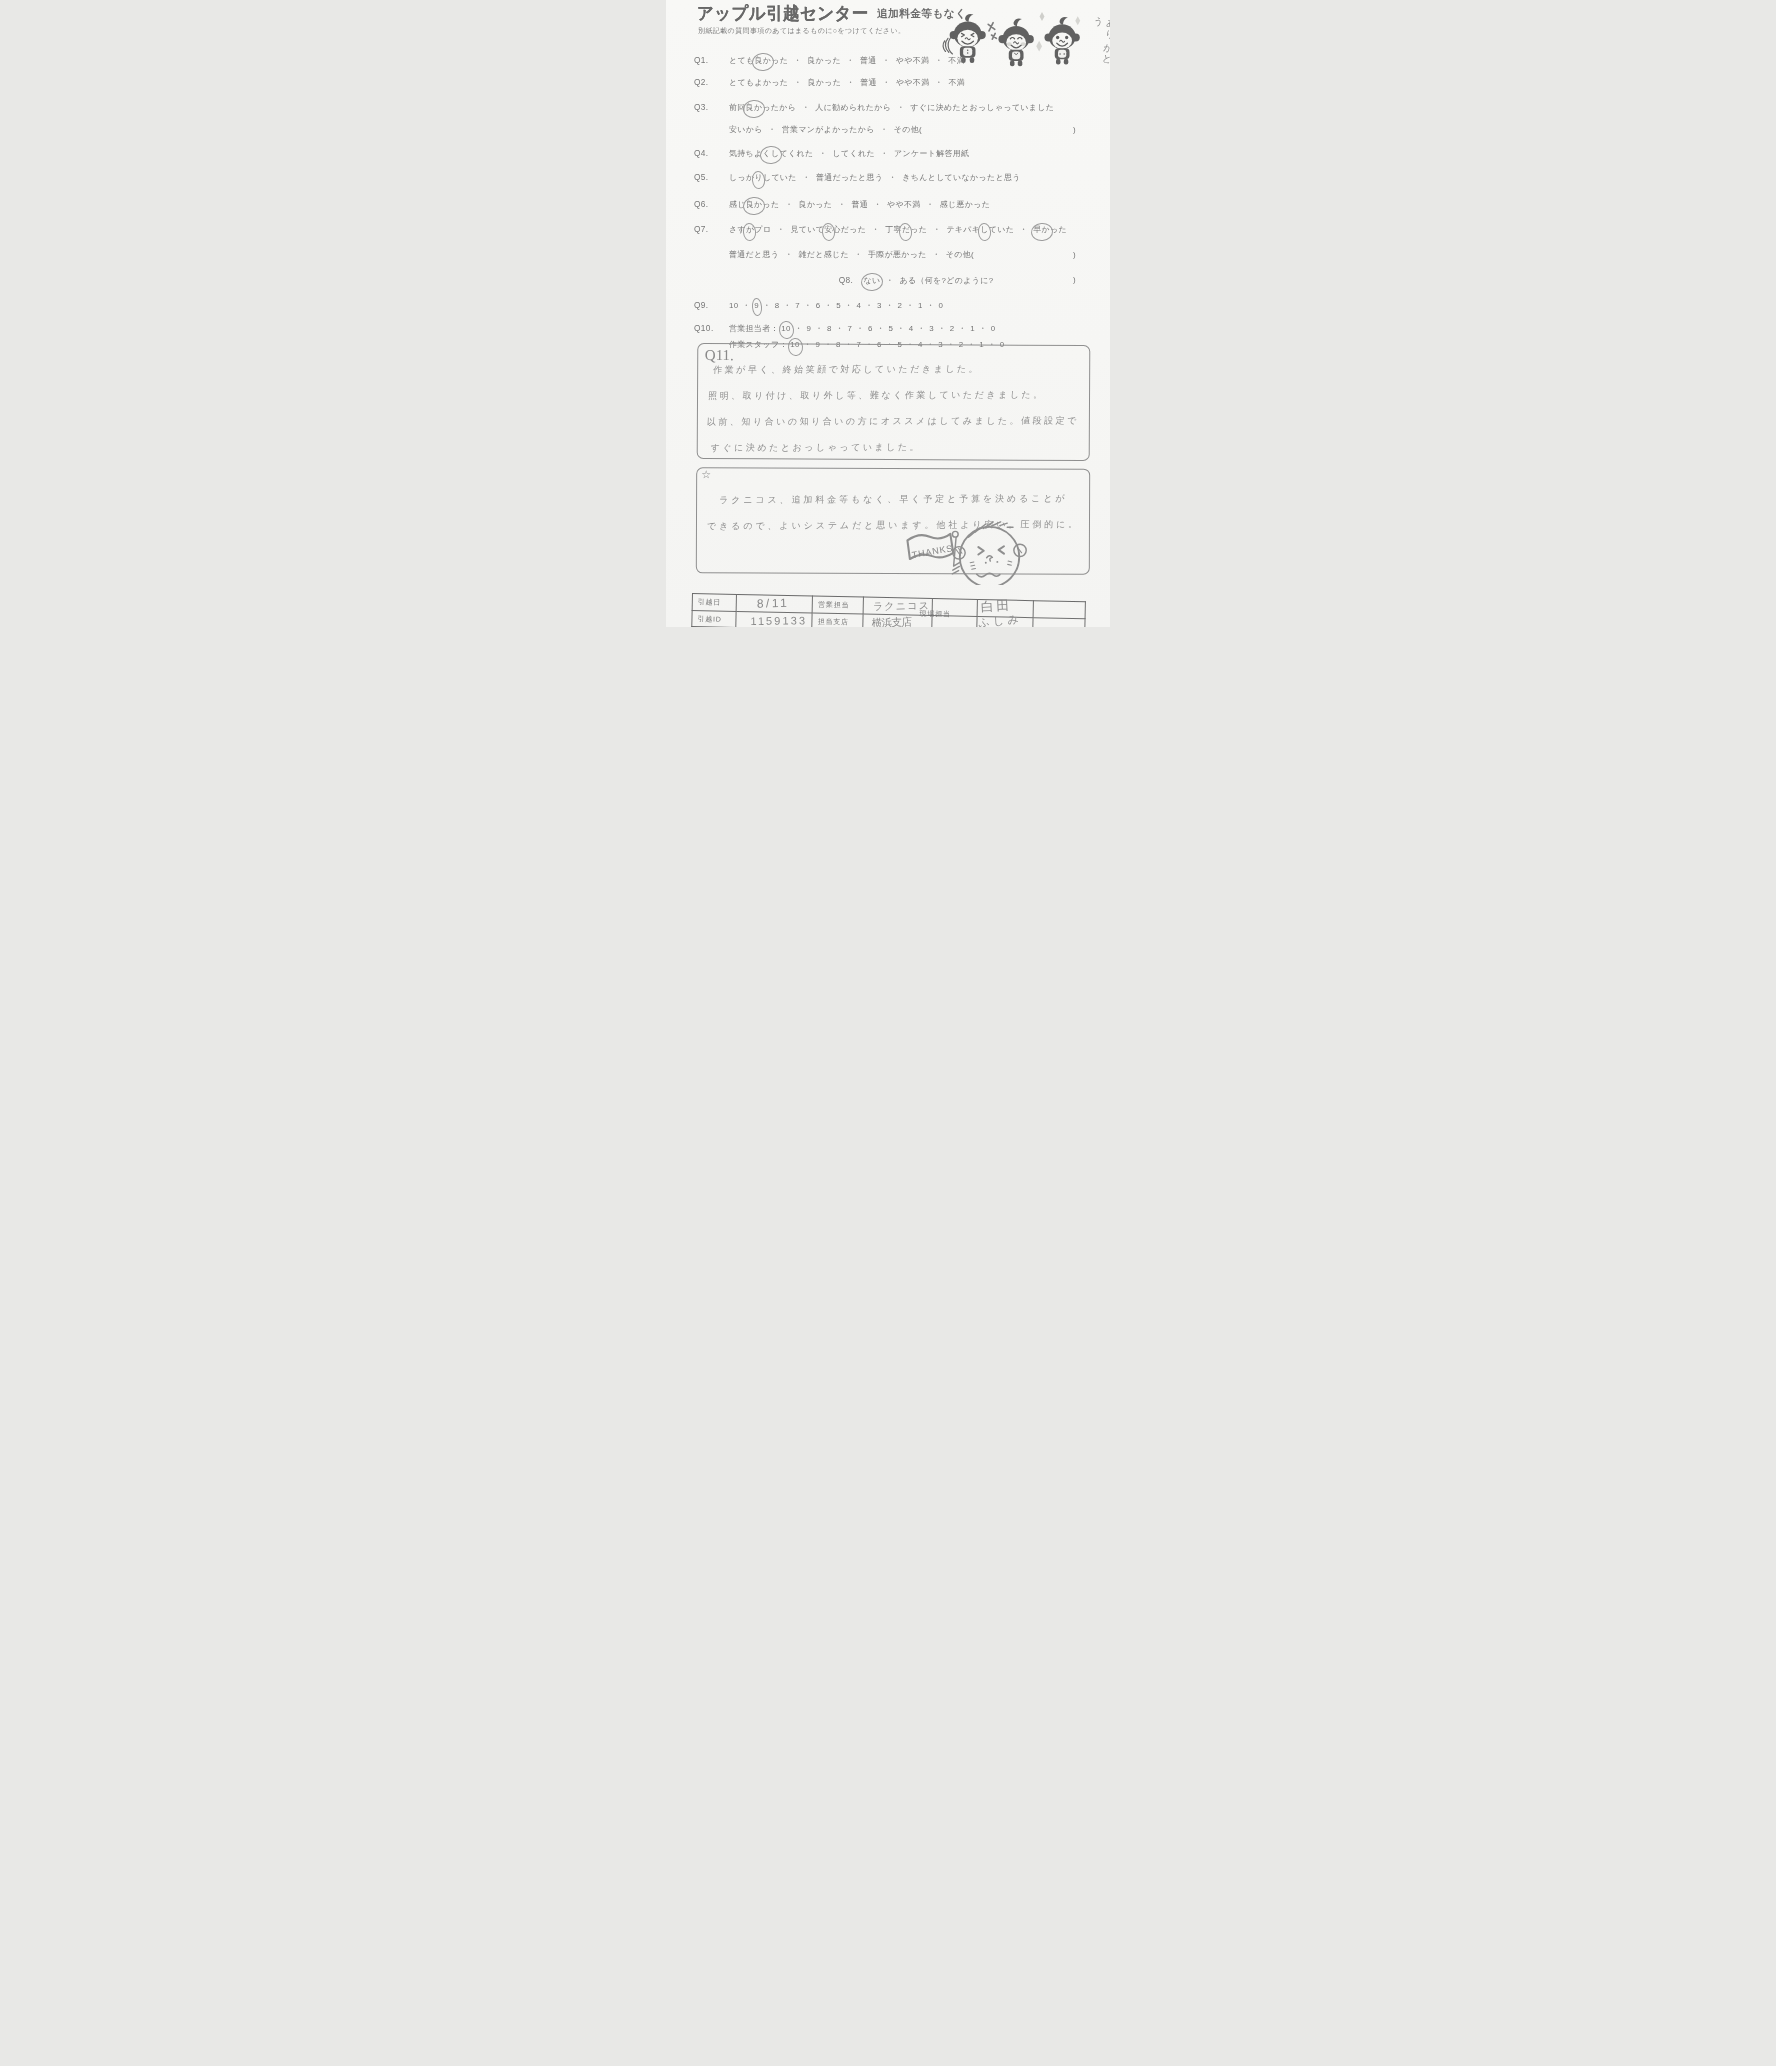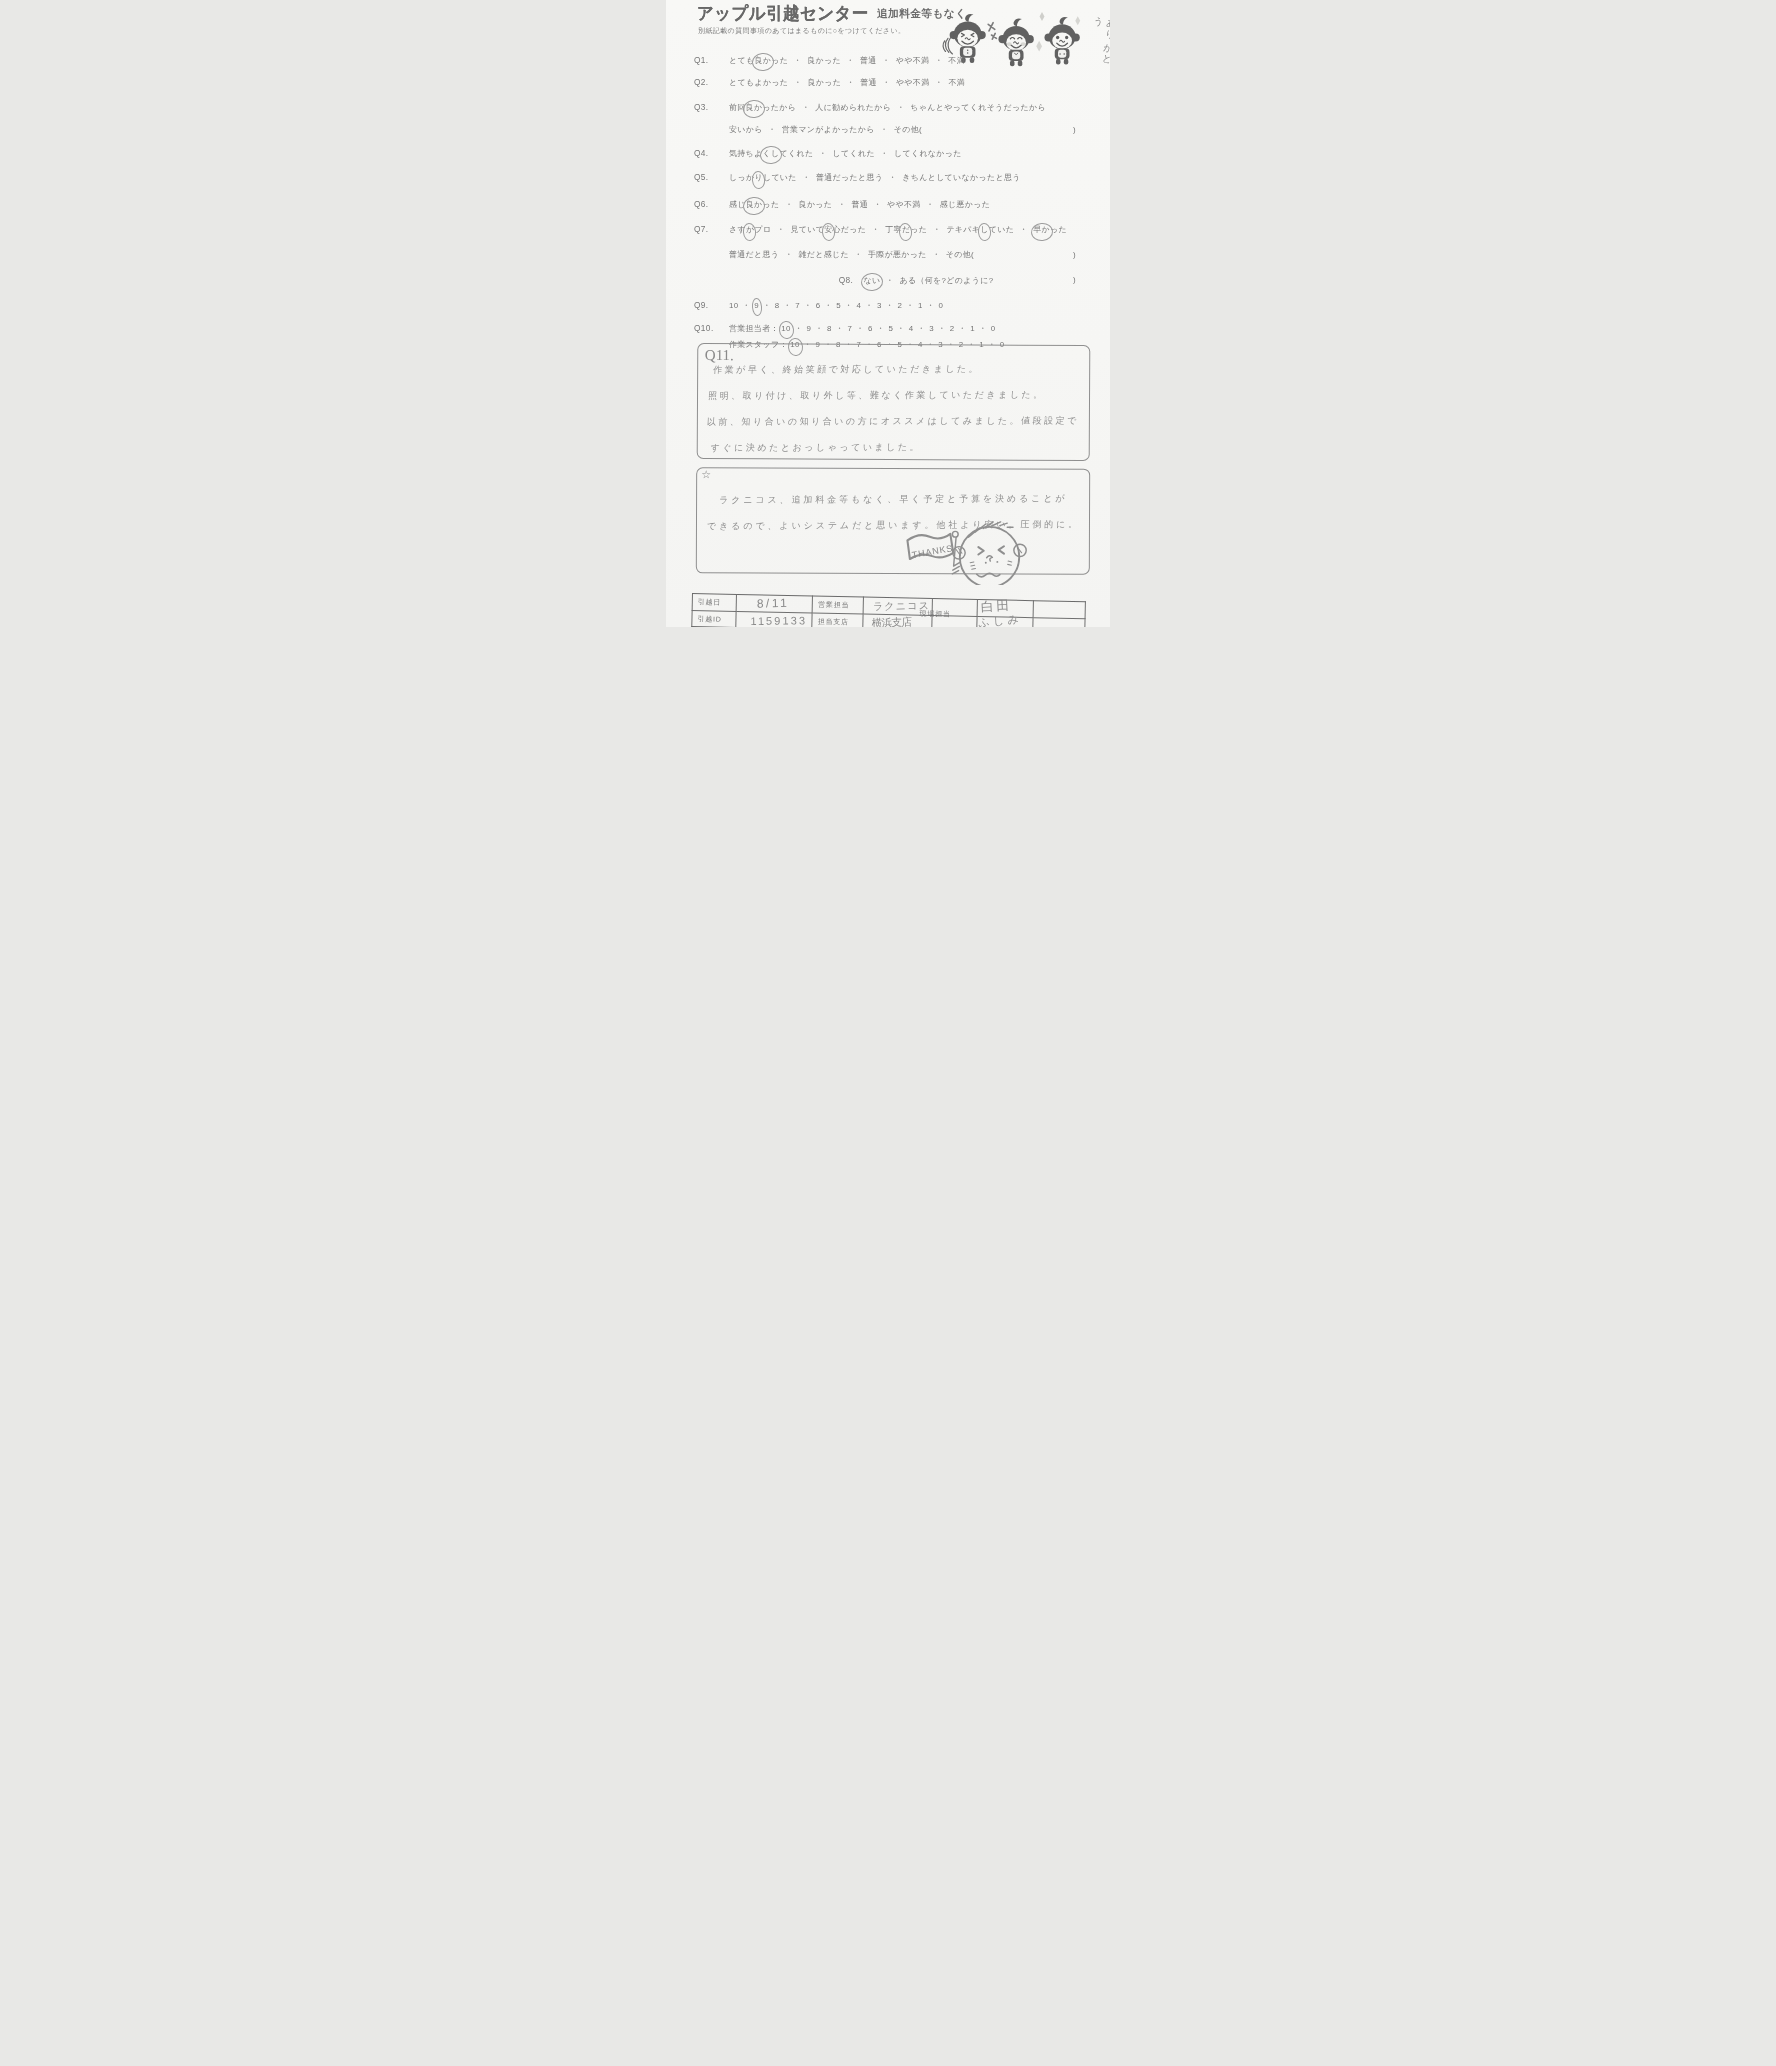--- a/index.html
+++ b/index.html
@@ -156,23 +156,23 @@
         <circle cx="5" cy="40" r="1.8" fill="#5c5c5c"></circle>
       <rect class="dk" x="-15" y="52" width="11" height="14" rx="5"></rect>
       <rect class="dk" x="4" y="52" width="11" height="14" rx="5"></rect>
     </g>
   </svg>
   <div class="thanks-v">ありがとう</div>
 
   <div class="qwrap">
       <div class="qrow"><span class="qlabel">Q1.</span><span class="opt">とても<span class="mk">良か</span>った</span><span class="sep">・</span><span class="opt">良かった</span><span class="sep">・</span><span class="opt">普通</span><span class="sep">・</span><span class="opt">やや不満</span><span class="sep">・</span><span class="opt">不満</span></div>
       <div class="qrow"><span class="qlabel">Q2.</span><span class="opt">とてもよかった</span><span class="sep">・</span><span class="opt">良かった</span><span class="sep">・</span><span class="opt">普通</span><span class="sep">・</span><span class="opt">やや不満</span><span class="sep">・</span><span class="opt">不満</span></div>
-      <div class="qrow"><span class="qlabel">Q3.</span><span class="opt">前回<span class="mk">良か</span>ったから</span><span class="sep">・</span><span class="opt">人に勧められたから</span><span class="sep">・</span><span class="opt">ちゃんとやってくれそうだったから</span></div>
+      <div class="qrow"><span class="qlabel">Q3.</span><span class="opt">前回<span class="mk">良か</span>ったから</span><span class="sep">・</span><span class="opt">人に勧められたから</span><span class="sep">・</span><span class="opt">すぐに決めたとおっしゃっていました</span></div>
       <div class="qrow"><span class="qlabel"></span><span class="opt">安いから</span><span class="sep">・</span><span class="opt">営業マンがよかったから</span><span class="sep">・</span><span class="opt">その他(</span><span class="tail">)</span></div>
-      <div class="qrow"><span class="qlabel">Q4.</span><span class="opt">気持ちよ<span class="mk">くし</span>てくれた</span><span class="sep">・</span><span class="opt">してくれた</span><span class="sep">・</span><span class="opt">してくれなかった</span></div>
+      <div class="qrow"><span class="qlabel">Q4.</span><span class="opt">気持ちよ<span class="mk">くし</span>てくれた</span><span class="sep">・</span><span class="opt">してくれた</span><span class="sep">・</span><span class="opt">アンケート解答用紙</span></div>
       <div class="qrow"><span class="qlabel">Q5.</span><span class="opt">しっか<span class="mk">り</span>していた</span><span class="sep">・</span><span class="opt">普通だったと思う</span><span class="sep">・</span><span class="opt">きちんとしていなかったと思う</span></div>
       <div class="qrow"><span class="qlabel">Q6.</span><span class="opt">感じ<span class="mk">良か</span>った</span><span class="sep">・</span><span class="opt">良かった</span><span class="sep">・</span><span class="opt">普通</span><span class="sep">・</span><span class="opt">やや不満</span><span class="sep">・</span><span class="opt">感じ悪かった</span></div>
       <div class="qrow"><span class="qlabel">Q7.</span><span class="opt">さす<span class="mk">が</span>プロ</span><span class="sep">・</span><span class="opt">見ていて<span class="mk">安</span>心だった</span><span class="sep">・</span><span class="opt">丁寧<span class="mk">だ</span>った</span><span class="sep">・</span><span class="opt">テキパキ<span class="mk">し</span>ていた</span><span class="sep">・</span><span class="opt"><span class="mk">早か</span>った</span></div>
       <div class="qrow"><span class="qlabel"></span><span class="opt">普通だと思う</span><span class="sep">・</span><span class="opt">雑だと感じた</span><span class="sep">・</span><span class="opt">手際が悪かった</span><span class="sep">・</span><span class="opt">その他(</span><span class="tail">)</span></div>
       <div class="qrow"><span class="qlabel">Q8.</span><span class="opt"><span class="mk">ない</span></span><span class="sep">・</span><span class="opt">ある（何を?どのように?</span><span class="tail">)</span></div>
       <div class="qrow nums"><span class="qlabel">Q9.</span><span class="opt">10</span><span class="sep">・</span><span class="opt"><span class="mk">9</span></span><span class="sep">・</span><span class="opt">8</span><span class="sep">・</span><span class="opt">7</span><span class="sep">・</span><span class="opt">6</span><span class="sep">・</span><span class="opt">5</span><span class="sep">・</span><span class="opt">4</span><span class="sep">・</span><span class="opt">3</span><span class="sep">・</span><span class="opt">2</span><span class="sep">・</span><span class="opt">1</span><span class="sep">・</span><span class="opt">0</span></div>
       <div class="qrow nums"><span class="qlabel">Q10.</span><span class="qprefix">営業担当者：</span><span class="opt"><span class="mk">10</span></span><span class="sep">・</span><span class="opt">9</span><span class="sep">・</span><span class="opt">8</span><span class="sep">・</span><span class="opt">7</span><span class="sep">・</span><span class="opt">6</span><span class="sep">・</span><span class="opt">5</span><span class="sep">・</span><span class="opt">4</span><span class="sep">・</span><span class="opt">3</span><span class="sep">・</span><span class="opt">2</span><span class="sep">・</span><span class="opt">1</span><span class="sep">・</span><span class="opt">0</span></div>
       <div class="qrow nums"><span class="qlabel"></span><span class="qprefix">作業スタッフ：</span><span class="opt"><span class="mk">10</span></span><span class="sep">・</span><span class="opt">9</span><span class="sep">・</span><span class="opt">8</span><span class="sep">・</span><span class="opt">7</span><span class="sep">・</span><span class="opt">6</span><span class="sep">・</span><span class="opt">5</span><span class="sep">・</span><span class="opt">4</span><span class="sep">・</span><span class="opt">3</span><span class="sep">・</span><span class="opt">2</span><span class="sep">・</span><span class="opt">1</span><span class="sep">・</span><span class="opt">0</span></div>
     </div>
 

